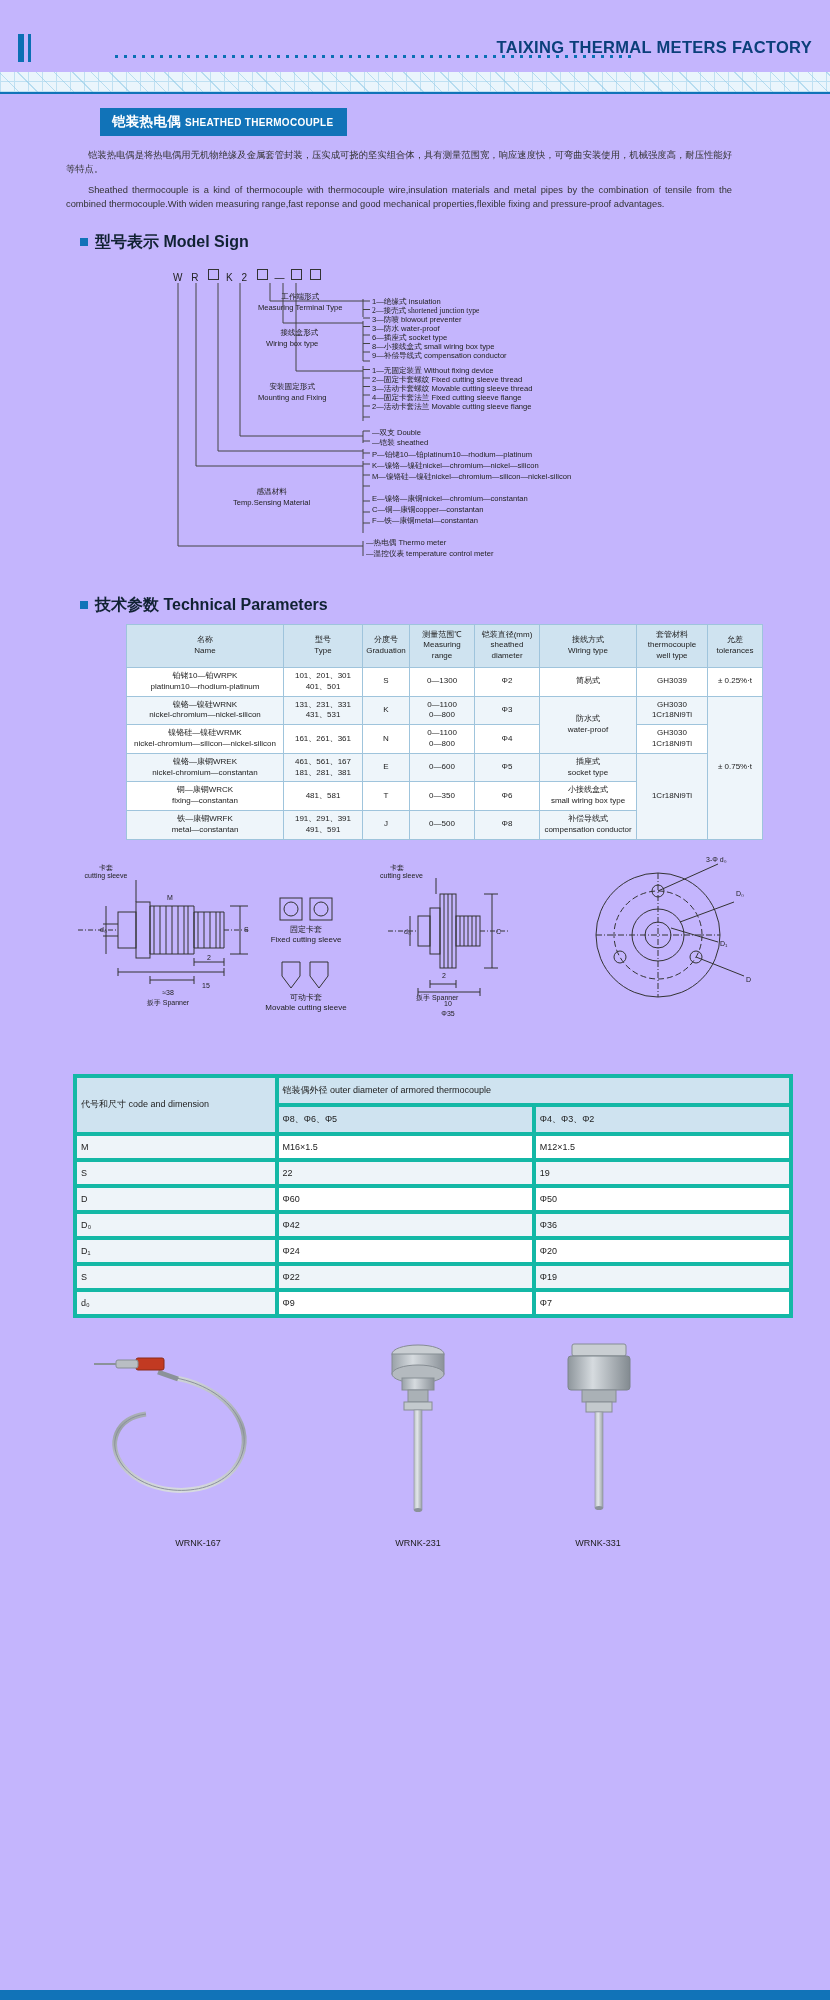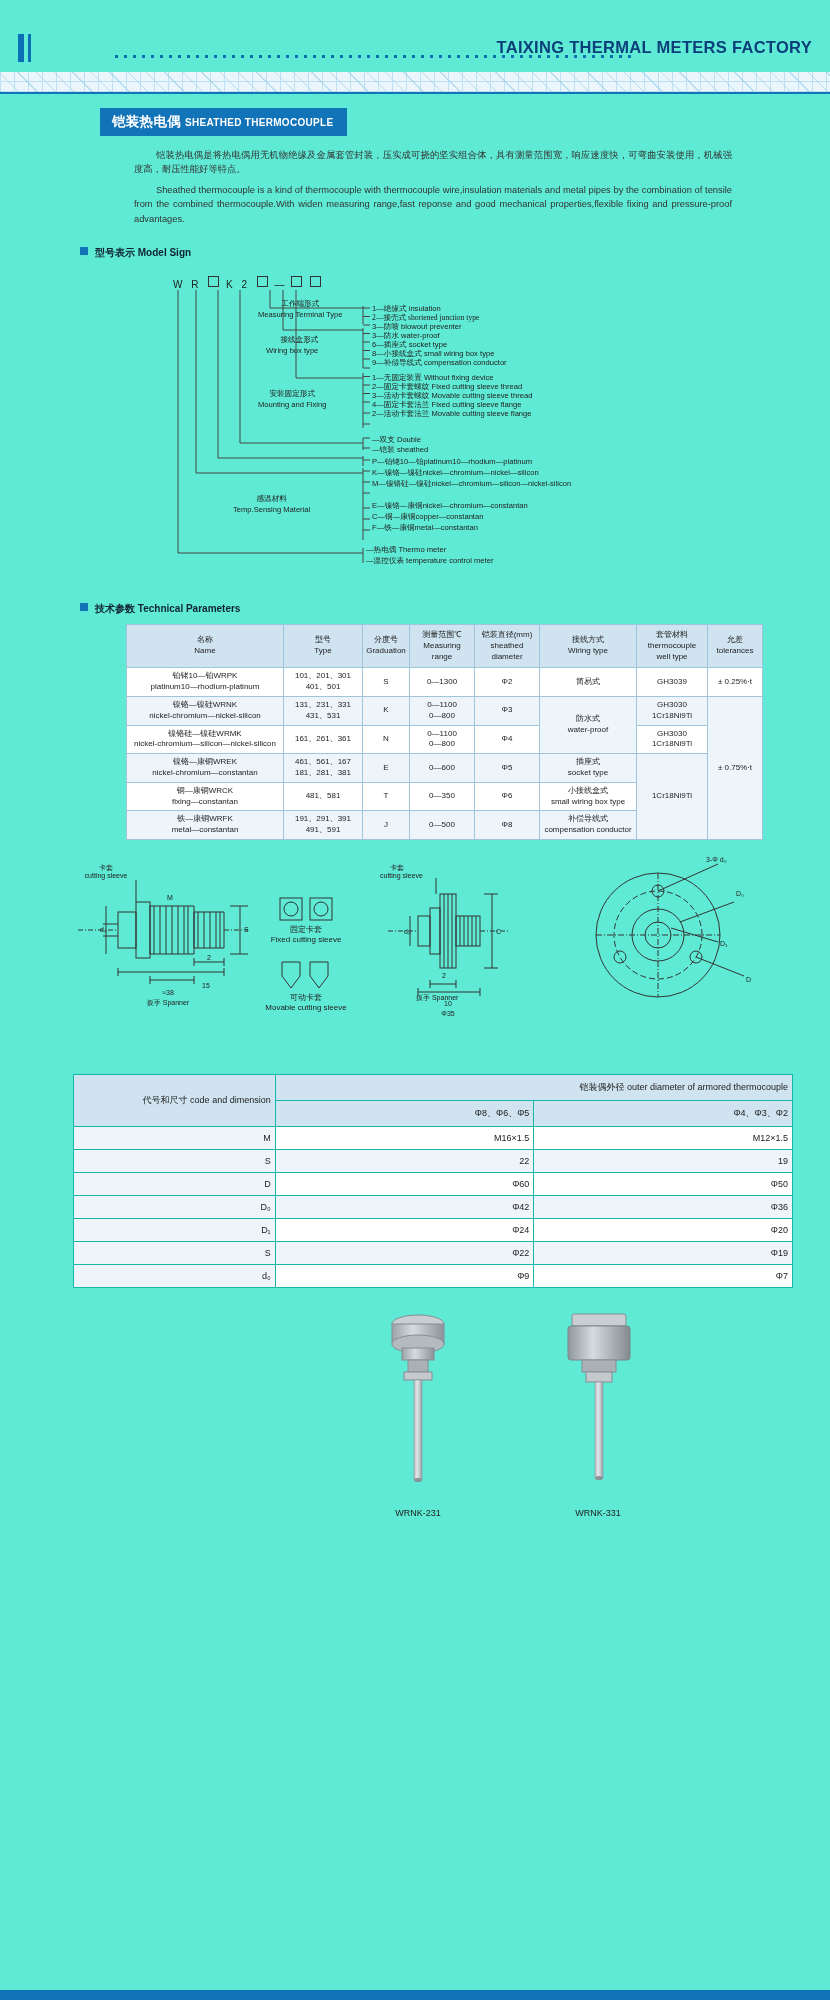--- a/index.html
+++ b/index.html
@@ -2,21 +2,21 @@
 <html><head>
 <meta charset="utf-8">
 <style>
   html,body{margin:0;padding:0;}
   body{
     width:830px;
     font-family:"Liberation Sans", sans-serif;
     color:#222;
     background:#ffffff;
   }
-  .page{position:relative;width:830px;height:2000px;overflow:hidden;background:#5eead4;}
+  .page{position:relative;width:830px;height:2000px;overflow:hidden;background:#c4b5fd;}
 
   
   .hdr{position:relative;height:92px;}
   .hdr .leftbar{position:absolute;left:18px;top:34px;width:6px;height:28px;background:#0b6fb4;}
   .hdr .leftbar2{position:absolute;left:28px;top:34px;width:3px;height:28px;background:#0b6fb4;}
   .hdr .dots{position:absolute;left:112px;top:52px;width:520px;height:7px;
      background-image:radial-gradient(circle, #0b6fb4 1.6px, transparent 1.7px);
      background-size:9px 9px;background-repeat:repeat-x;}
   .hdr .title{position:absolute;right:18px;top:38px;font-size:16.5px;font-weight:bold;color:#0b3f7a;letter-spacing:.3px;}
   .hdr .band{position:absolute;left:0;top:72px;width:830px;height:20px;
@@ -33,25 +33,25 @@
   .content{position:relative;padding:0 18px;}
 
   .sec-title{
     background:#1173b8;color:#fff;display:inline-block;
     padding:5px 14px 5px 12px;font-size:13.5px;font-weight:bold;letter-spacing:.3px;
   }
   .sec-title .cn{font-size:13.5px;}
   .sec-title .en{font-size:10px;font-weight:bold;}
   .title-wrap{margin:16px 0 0 82px;}
 
-  .intro{margin:12px 80px 0 116px;font-size:9.3px;line-height:1.55;color:#333;text-align:justify;}
+  .intro{margin:12px 80px 0 48px;font-size:9.3px;line-height:1.55;color:#333;text-align:justify;}
   .intro p{margin:0 0 6px 0;text-indent:22px;}
   .intro p.en{text-indent:22px;}
 
-  .h2{margin:20px 0 8px 62px;font-size:10px;font-weight:bold;color:#123;}
+  .h2{margin:20px 0 8px 62px;font-size:16px;font-weight:bold;color:#123;}
   .h2 .sq{display:inline-block;width:8px;height:8px;background:#1173b8;margin-right:7px;vertical-align:1px;}
 
   
   .model{position:relative;margin:4px 0 0 0;height:330px;font-size:7.6px;color:#222;}
   .model .codes{position:absolute;left:155px;top:8px;font-size:10px;letter-spacing:3px;}
   .model .codebox{display:inline-block;width:9px;height:9px;border:1px solid #333;margin:0 1px;vertical-align:1px;}
   .model .lbl{position:absolute;white-space:nowrap;line-height:1.45;}
 
   
   table{border-collapse:collapse;}
@@ -60,21 +60,21 @@
   .tp thead th{background:#cfe3f0;font-weight:normal;padding:5px 3px;}
   .tp td{background:#ffffff;}
   .tp tbody tr:nth-child(even) td{background:#eef5fa;}
 
   
   .dimarea{position:relative;margin:10px 0 0 0;height:210px;}
   .dimarea svg{position:absolute;left:0;top:0;}
 
   
   .td2{margin:14px 0 0 55px;width:720px;font-size:9px;}
-  .td2 th,.td2 td{border:1px solid #14b8a6;text-align:right;padding:6px 4px;}
+  .td2 th,.td2 td{border:4px solid #14b8a6;text-align:left;padding:6px 4px;}
   .td2 thead th{background:#cfe3f0;font-weight:normal;}
   .td2 tbody td{background:#fff;}
   .td2 tbody tr:nth-child(even) td{background:#eef4f9;}
   .td2 td.lbl{background:#eef4f9;}
 
   
   .photos{position:relative;margin-top:20px;height:230px;}
   .photo{position:absolute;text-align:center;}
   .photo .cap{font-size:9px;margin-top:6px;color:#222;}
 
@@ -531,20 +531,39 @@
         <tr>
           <td class="lbl">d₀</td>
           <td>Φ9</td>
           <td>Φ7</td>
         </tr>
       </tbody>
     </table>
 
     <div class="photos">
 
+      <div class="photo" style="left:70px;top:10px;width:220px;">
+        <svg width="220" height="180" viewBox="0 0 220 180">
+          <defs>
+            <linearGradient id="met1" x1="0" y1="0" x2="0" y2="1">
+              <stop offset="0" stop-color="#cfd4d8"></stop>
+                <stop offset="0.45" stop-color="#9aa1a7"></stop>
+              <stop offset="1" stop-color="#d7dbdf"></stop>
+            </linearGradient>
+          </defs>
+          <path d="M88,30 C140,40 170,80 150,115 C128,152 60,150 35,118 C18,96 28,70 58,66" fill="none" stroke="url(#met1)" stroke-width="5"></path>
+          <path d="M88,30 C140,40 170,80 150,115 C128,152 60,150 35,118 C18,96 28,70 58,66" fill="none" stroke="#8b9299" stroke-width="1"></path>
+          <path d="M70,24 L90,31" stroke="#8b9299" stroke-width="5"></path>
+          <rect x="48" y="10" width="28" height="12" rx="2" fill="#c23a22" stroke="#8c2b19"></rect>
+          <rect x="28" y="12" width="22" height="8" rx="2" fill="#b9bec3" stroke="#878d93"></rect>
+          <path d="M10,16 L28,16" stroke="#6f7threshold"></path>
+          <path d="M6,16 L28,16" stroke="#8b9299" stroke-width="2"></path>
+        </svg>
+        <div class="cap">WRNK-167</div>
+      </div>
 
       <div class="photo" style="left:300px;top:0px;width:200px;">
         <svg width="200" height="190" viewBox="0 0 200 190">
           <defs>
             <linearGradient id="met2" x1="0" y1="0" x2="1" y2="0">
               <stop offset="0" stop-color="#b9bfc4"></stop>
                 <stop offset="0.4" stop-color="#e3e7ea"></stop>
               <stop offset="1" stop-color="#9aa1a7"></stop>
             </linearGradient>
             <linearGradient id="head2" x1="0" y1="0" x2="1" y2="0">

